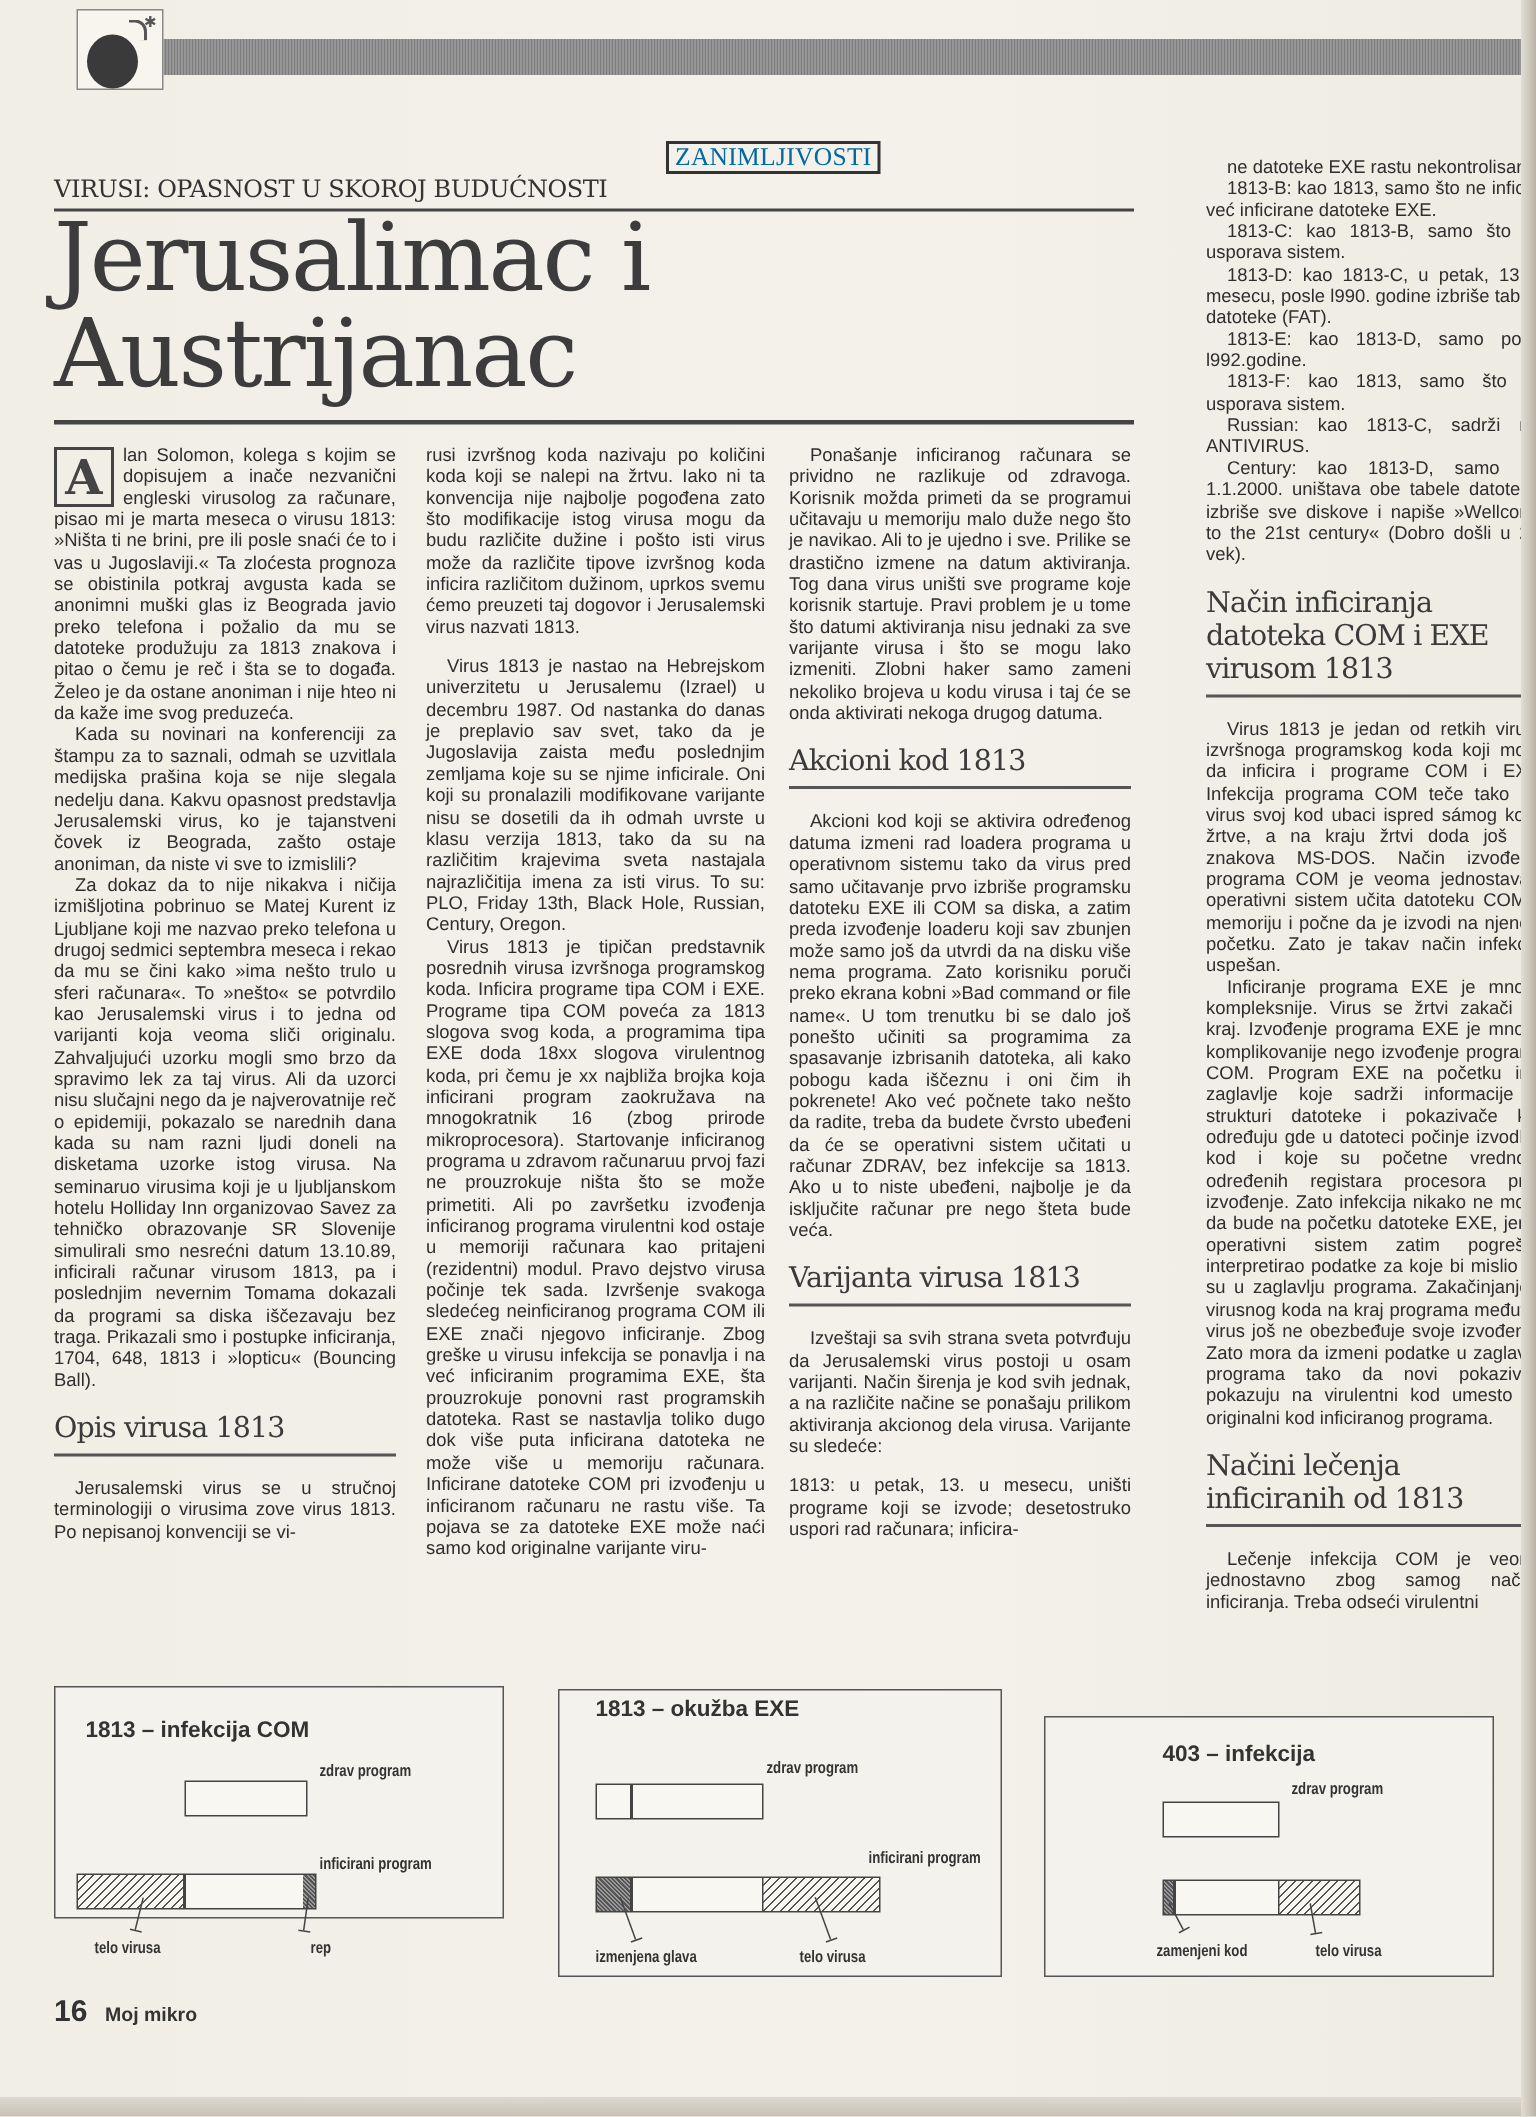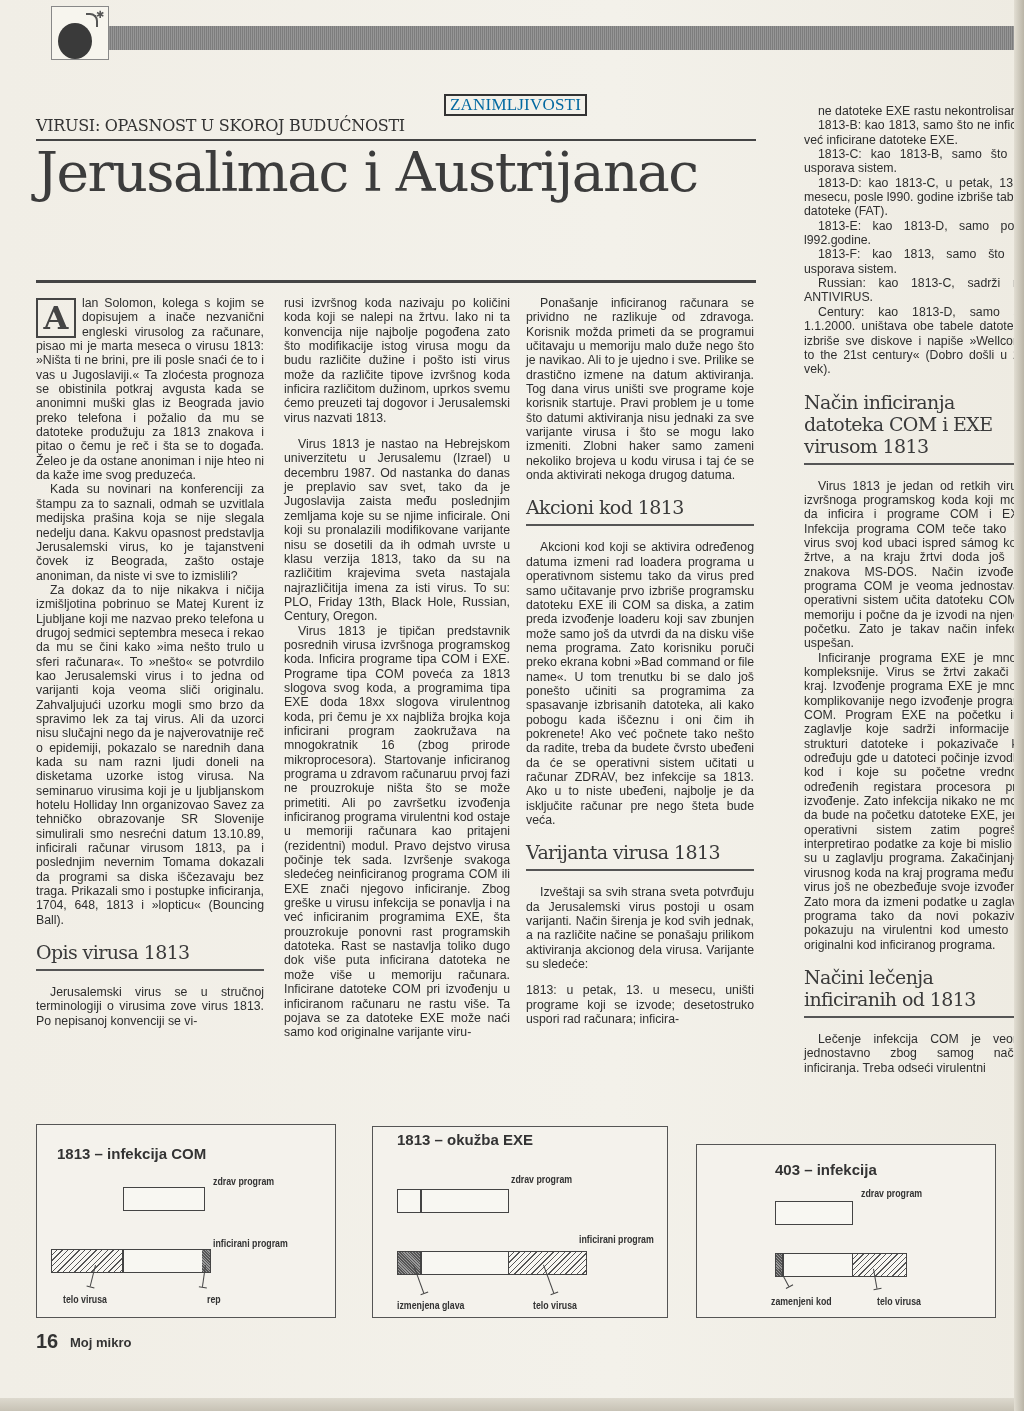--- a/index.html
+++ b/index.html
@@ -6,21 +6,21 @@
   body { width: 1024px; height: 1411px; background: #eeebe2; position: relative; overflow: hidden; font-family: "Liberation Sans", sans-serif; color: #2c2c2c; }
   .page { position: absolute; left: 0; top: 0; width: 1024px; height: 1411px; background: linear-gradient(90deg,#f1eee6 0%,#f3f1ea 60%,#eeebe2 100%); }
   .header-bar { position: absolute; left: 60px; top: 26px; width: 964px; height: 24px; background: repeating-linear-gradient(90deg,#7d7d7d 0,#7d7d7d 1px,#969696 1px,#969696 2px); }
   .logo-box { position: absolute; left: 51px; top: 6px; width: 58px; height: 54px; background: #f7f5ee; border: 1px solid #888; }
   .bomb { position: absolute; left: 6px; top: 16px; width: 34px; height: 36px; border-radius: 50%; background: #3a3a3a; }
   .fuse { position: absolute; left: 34px; top: 6px; width: 12px; height: 14px; border-right: 2px solid #555; border-top: 2px solid #555; border-radius: 0 8px 0 0; }
   .spark { position: absolute; left: 44px; top: 2px; font-size: 10px; color: #555; }
   .section-tag { position: absolute; left: 444px; top: 58px; border: 2px solid #333; padding: 0 4px; font-family: "Liberation Serif", serif; font-size: 17px; letter-spacing: 0.2px; color: #0369a1; line-height: 18px; background: #f3f1ea; margin-top: 36px; }
   .kicker { position: absolute; left: 36px; top: 116px; font-family: "DejaVu Serif", serif; font-size: 16px; color: #333; letter-spacing: -0.3px; }
   .rule { position: absolute; height: 2px; background: #444; }
-  .headline { position: absolute; left: 36px; top: 140px; width: 720px; font-family: "DejaVu Serif", serif; font-size: 55px; line-height: 64px; color: #3c3c3c; letter-spacing: -1.5px; }
+  .headline { position: absolute; left: 36px; top: 140px; width: 720px; font-family: "DejaVu Serif", serif; font-size: 63px; line-height: 64px; color: #3c3c3c; letter-spacing: -1.5px; }
   .col { position: absolute; font-size: 12.3px; line-height: 14.35px; color: #2e2e2e; text-align: justify; }
   .col p { text-indent: 14px; }
   .col p.noind { text-indent: 0; }
   .col p.gap { margin-top: 12px; }
   .dropcap { float: left; width: 40px; height: 40px; border: 2px solid #444; margin: 2px 6px 0 0; font-family: "DejaVu Serif", serif; font-size: 32px; line-height: 36px; text-align: center; font-weight: bold; color: #444; }
   .subhead { font-family: "DejaVu Serif", serif; font-size: 19px; line-height: 22px; color: #3a3a3a; letter-spacing: -0.6px; padding-bottom: 6px; border-bottom: 2px solid #555; margin: 14px 0 14px 0; text-align: left; text-indent: 0; }
   .variant { text-indent: 0; text-align: justify; }
   .diagram { position: absolute; border: 1.5px solid #555; background: #f4f2ec; }
   .dtitle { position: absolute; font-size: 15px; font-weight: bold; color: #333; }
   .dlabel { position: absolute; font-size: 11px; font-weight: bold; color: #333; transform: scaleX(0.8); transform-origin: left top; white-space: nowrap; }
@@ -88,21 +88,21 @@
     <p class="variant">1813-F: kao 1813, samo što ne usporava sistem.</p>
     <p class="variant">Russian: kao 1813-C, sadrži reč ANTIVIRUS.</p>
     <p class="variant">Century: kao 1813-D, samo što 1.1.2000. uništava obe tabele datoteke, izbriše sve diskove i napiše »Wellcome to the 21st century« (Dobro došli u 21. vek).</p>
     <div class="subhead">Način inficiranja datoteka COM i EXE virusom 1813</div>
     <p>Virus 1813 je jedan od retkih virusa izvršnoga programskog koda koji može da inficira i programe COM i EXE. Infekcija programa COM teče tako što virus svoj kod ubaci ispred sámog koda žrtve, a na kraju žrtvi doda još niz znakova MS-DOS. Način izvođenja programa COM je veoma jednostavan: operativni sistem učita datoteku COM u memoriju i počne da je izvodi na njenom početku. Zato je takav način infekcije uspešan.</p>
     <p>Inficiranje programa EXE je mnogo kompleksnije. Virus se žrtvi zakači na kraj. Izvođenje programa EXE je mnogo komplikovanije nego izvođenje programa COM. Program EXE na početku ima zaglavlje koje sadrži informacije o strukturi datoteke i pokazivače koji određuju gde u datoteci počinje izvodljivi kod i koje su početne vrednosti određenih registara procesora pred izvođenje. Zato infekcija nikako ne može da bude na početku datoteke EXE, jer bi operativni sistem zatim pogrešno interpretirao podatke za koje bi mislio da su u zaglavlju programa. Zakačinjanjem virusnog koda na kraj programa međutim virus još ne obezbeđuje svoje izvođenje. Zato mora da izmeni podatke u zaglavlju programa tako da novi pokazivači pokazuju na virulentni kod umesto na originalni kod inficiranog programa.</p>
     <div class="subhead">Načini lečenja inficiranih od 1813</div>
     <p>Lečenje infekcija COM je veoma jednostavno zbog samog načina inficiranja. Treba odseći virulentni</p>
   </div>
 
-  <div class="diagram" style="left:36px;top:1124px;width:300px;height:194px;">
+  <div class="diagram" style="left:36px;top:1124px;width:300px;height:155px;">
     <div class="dtitle" style="left:20px;top:20px;">1813 – infekcija COM</div>
     <div class="dlabel" style="left:176px;top:50px;">zdrav program</div>
     <div class="bar" style="left:86px;top:62px;width:82px;height:24px;"></div>
     <div class="dlabel" style="left:176px;top:112px;">inficirani program</div>
     <div class="bar" style="left:14px;top:124px;width:160px;height:24px;">
       <div class="hatch" style="left:0;width:70px;"></div>
       <div class="divider" style="left:70px;"></div>
       <div class="dense" style="right:0;width:8px;"></div>
     </div>
     <div class="leader" style="left:58px;top:140px;height:22px;transform:rotate(14deg);"></div>

